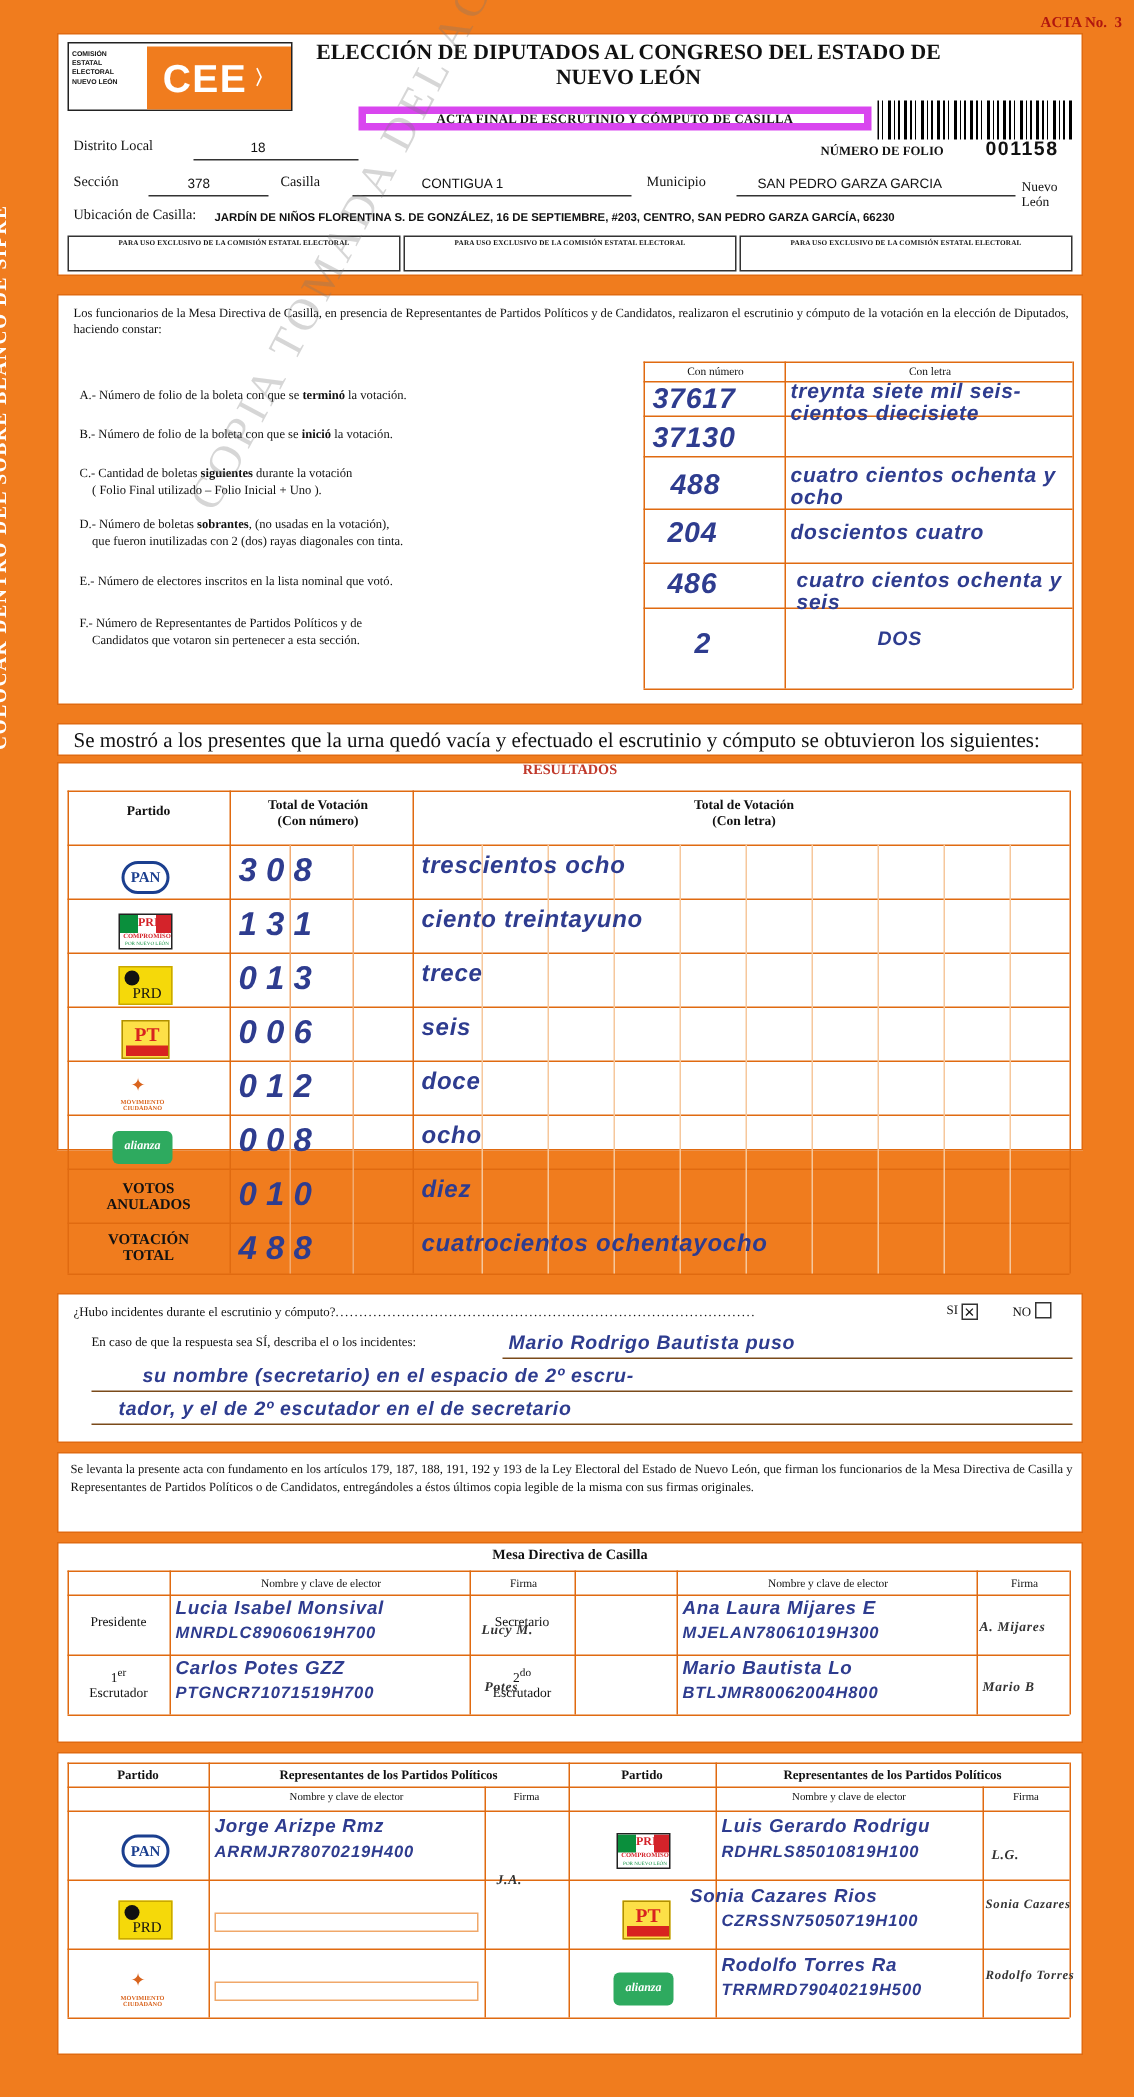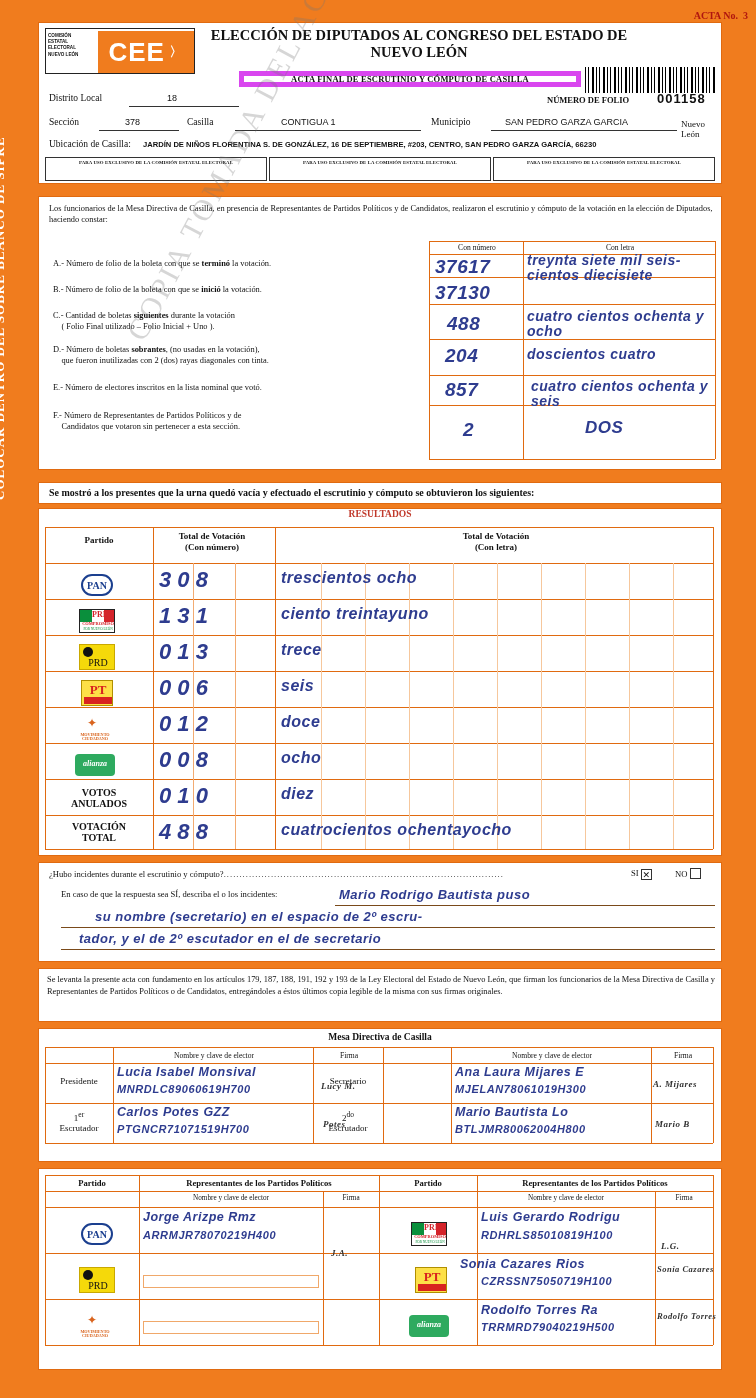--- a/index.html
+++ b/index.html
@@ -77,21 +77,21 @@
   .introTxt { position:absolute; left:10px; top:6px; width:664px; font-size:8.4px; line-height:1.35; }
   .tblHead { position:absolute; font-size:7.6px; text-align:center; }
   .rowTxt { position:absolute; font-size:8.4px; line-height:1.3; }
   .vline { position:absolute; background:#E06A10; width:1px; }
   .hline { position:absolute; background:#E06A10; height:1px; }
   .numCell { position:absolute; font-size:19px; }
   .letCell { position:absolute; font-size:14px; line-height:1.05; }
 
   
   #resBar { left:38px; top:482px; width:684px; height:22px; background:#fff; border:1px solid #E06A10;}
-  #resPanel { left:38px; top:508px; width:684px; height:348px; }
+  #resPanel { left:38px; top:508px; width:684px; height:259px; }
   .resTitle { text-align:center; font-size:9.5px; font-weight:bold; color:#c0392b; }
   .colHead { position:absolute; text-align:center; font-size:9px; font-weight:bold; line-height:1.2; }
   .partyCell { position:absolute; width:68px; height:38px; display:flex; align-items:center; justify-content:center;}
   .digits { position:absolute; font-size:22px; letter-spacing:0px;}
   .words { position:absolute; font-size:16px; }
   .bigLbl { position:absolute; font-size:10px; font-weight:bold; text-align:center; line-height:1.1; }
   .pan {
     width:32px;height:22px;border:2px solid #1b3f8f;border-radius:11px;background:#fff;
     display:flex;align-items:center;justify-content:center;color:#1b3f8f;font-weight:bold;font-size:10px;
   }
@@ -269,32 +269,32 @@
       E.- Número de electores inscritos en la lista nominal que votó.
     </div>
     <div class="rowTxt" style="left:14px; top:214px; width:372px;">
       F.- Número de Representantes de Partidos Políticos y de<br>&nbsp;&nbsp;&nbsp;&nbsp;Candidatos que votaron sin pertenecer a esta sección.
     </div>
 
     <div class="numCell hand" style="left:396px; top:59px;">37617</div>
     <div class="numCell hand" style="left:396px; top:85px;">37130</div>
     <div class="numCell hand" style="left:408px; top:116px;">488</div>
     <div class="numCell hand" style="left:406px; top:148px;">204</div>
-    <div class="numCell hand" style="left:406px; top:182px;">857</div>
+    <div class="numCell hand" style="left:406px; top:182px;">486</div>
     <div class="numCell hand" style="left:424px; top:222px;">2</div>
 
     <div class="letCell hand" style="left:488px; top:56px; width:190px;">treynta siete mil seis-cientos diecisiete</div>
     <div class="letCell hand" style="left:488px; top:112px; width:190px;">cuatro cientos ochenta y ocho</div>
     <div class="letCell hand" style="left:488px; top:150px; width:190px;">doscientos cuatro</div>
     <div class="letCell hand" style="left:492px; top:182px; width:186px;">cuatro cientos ochenta y seis</div>
-    <div class="letCell hand" style="left:546px; top:222px; font-size:17px;">DOS</div>
+    <div class="letCell hand" style="left:546px; top:222px; font-size:13px;">DOS</div>
   </div>
 
   <div class="panel" id="resBar">
-    <div style="font-size:10px; padding:4px 10px;font-weight:bold;">Se mostró a los presentes que la urna quedó vacía y efectuado el escrutinio y cómputo se obtuvieron los siguientes:</div>
+    <div style="font-size:14px; padding:4px 10px;">Se mostró a los presentes que la urna quedó vacía y efectuado el escrutinio y cómputo se obtuvieron los siguientes:</div>
   </div>
 
   <div class="panel" id="resPanel">
     <div class="resTitle">RESULTADOS</div>
 
     <div class="colHead" style="left:6px; top:26px; width:108px;">Partido</div>
     <div class="colHead" style="left:118px; top:22px; width:110px;">Total de Votación<br>(Con número)</div>
     <div class="colHead" style="left:240px; top:22px; width:434px;">Total de Votación<br>(Con letra)</div>
 
     <div class="hline" style="left:6px; top:18px; width:668px;"></div>
@@ -526,21 +526,21 @@
     <div class="keyHand hand" style="left:104px; top:106px;"></div>
 
     <div class="nameHand hand" style="left:104px; top:134px;"></div>
     <div class="keyHand hand" style="left:104px; top:152px;"></div>
 
     <div class="boxes" style="left:104px; top:106px; width:176px; border-color:#f0a86a;"></div>
     <div class="boxes" style="left:104px; top:152px; width:176px; border-color:#f0a86a;"></div>
 
     <div class="nameHand hand" style="left:442px; top:41px;">Luis Gerardo Rodrigu</div>
     <div class="keyHand hand" style="left:442px; top:60px;">RDHRLS85010819H100</div>
-    <div class="sig hand" style="left:622px; top:72px; font-size:9px;">L.G.</div>
+    <div class="sig hand" style="left:622px; top:62px; font-size:9px;">L.G.</div>
 
     <div class="nameHand hand" style="left:421px; top:88px;">Sonia Cazares Rios</div>
     <div class="keyHand hand" style="left:442px; top:106px;">CZRSSN75050719H100</div>
     <div class="sig hand" style="left:618px; top:96px; font-size:8.5px; line-height:1.1;">Sonia Cazares</div>
 
     <div class="nameHand hand" style="left:442px; top:134px;">Rodolfo Torres Ra</div>
     <div class="keyHand hand" style="left:442px; top:152px;">TRRMRD79040219H500</div>
     <div class="sig hand" style="left:618px; top:142px; font-size:8.5px;">Rodolfo Torres</div>
   </div>
 

